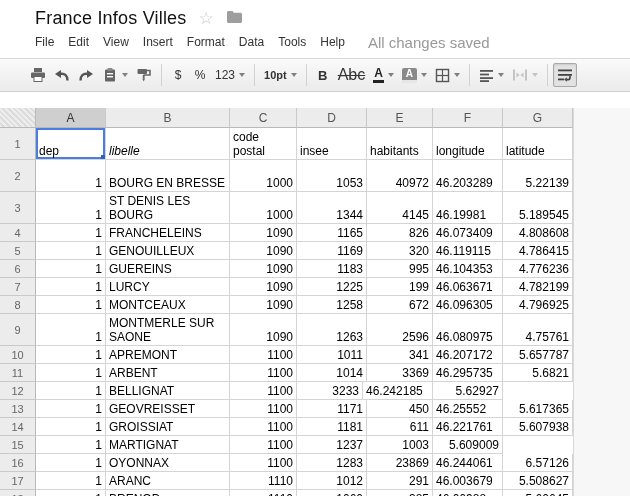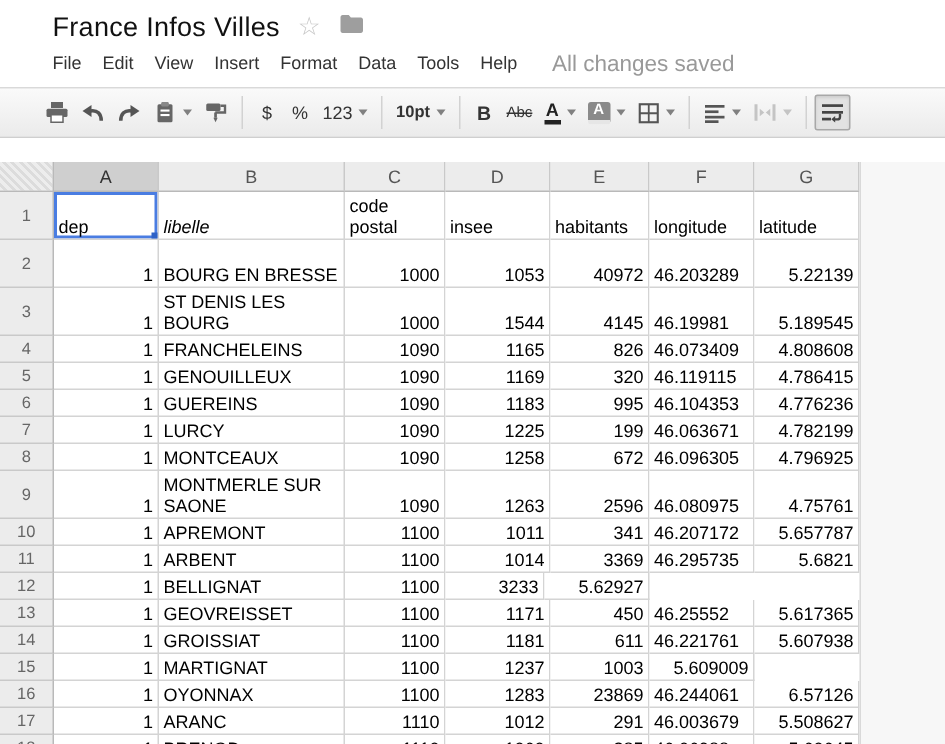--- a/index.html
+++ b/index.html
@@ -28,21 +28,21 @@
     border:1px solid transparent; border-radius:2px; cursor:pointer; color:#444;
   }
   .tbtn.pressed { background:#e2e2e2; border-color:#a8a8a8; box-shadow:inset 0 1px 2px rgba(0,0,0,.1); }
   .tbtn.disabled { color:#bbb; cursor:default; }
   .tsep { width:1px; height:22px; background:#d2d2d2; margin:0 5px; }
   .caret { width:0; height:0; border-left:3px solid transparent; border-right:3px solid transparent;
            border-top:4px solid #808080; margin-left:4px; display:inline-block; }
   .disabled .caret { border-top-color:#c4c4c4; }
   .tlabel { font-size:12px; color:#333; }
   .tlabel.bold { font-weight:bold; font-size:13px; }
-  .tlabel.strike { text-decoration:line-through; font-size:10px; }
+  .tlabel.strike { text-decoration:line-through; font-size:16px; }
   .a-color { font-size:12px; font-weight:bold; color:#222; border-bottom:3px solid #222;
              line-height:13px; padding:0 1px; }
   .a-fill { width:15px; height:15px; background:#8a8a8a; border-radius:2px; color:#fff;
             font-size:10px; font-weight:bold; display:flex; align-items:flex-start; justify-content:center;
             border-bottom:3px solid #e6e6e6; line-height:12px; }
   .tbtn svg { display:block; }
   
   .sheet { position:absolute; left:0; top:108px; width:573px; }
   .beyond { position:absolute; left:573px; top:108px; width:57px; height:388px; background:#f7f7f7;
             border-left:1px solid #d9d9d9; }
@@ -265,21 +265,21 @@
       <div class="cell nowrap ar" style="width: 70px; height: 32px;">1053</div>
       <div class="cell nowrap ar" style="width: 66px; height: 32px;">40972</div>
       <div class="cell nowrap" style="width: 70px; height: 32px;">46.203289</div>
       <div class="cell nowrap ar" style="width: 70px; height: 32px;">5.22139</div>
     </div>
     <div class="srow">
       <div class="gutter" style="width: 36px; height: 32px;">3</div>
       <div class="cell nowrap ar" style="width: 70px; height: 32px;">1</div>
       <div class="cell" style="width: 124px; height: 32px;">ST DENIS LES BOURG</div>
       <div class="cell ar" style="width: 67px; height: 32px;">1000</div>
-      <div class="cell nowrap ar" style="width: 70px; height: 32px;">1544</div>
+      <div class="cell nowrap ar" style="width: 70px; height: 32px;">1344</div>
       <div class="cell nowrap ar" style="width: 66px; height: 32px;">4145</div>
       <div class="cell nowrap" style="width: 70px; height: 32px;">46.19981</div>
       <div class="cell nowrap ar" style="width: 70px; height: 32px;">5.189545</div>
     </div>
     <div class="srow">
       <div class="gutter" style="width: 36px; height: 18px;">4</div>
       <div class="cell nowrap ar" style="width: 70px; height: 18px;">1</div>
       <div class="cell" style="width: 124px; height: 18px;">FRANCHELEINS</div>
       <div class="cell ar" style="width: 67px; height: 18px;">1090</div>
       <div class="cell nowrap ar" style="width: 70px; height: 18px;">1165</div>
@@ -356,20 +356,21 @@
       <div class="cell nowrap ar" style="width: 66px; height: 18px;">3369</div>
       <div class="cell nowrap" style="width: 70px; height: 18px;">46.295735</div>
       <div class="cell nowrap ar" style="width: 70px; height: 18px;">5.6821</div>
     </div>
     <div class="srow">
       <div class="gutter" style="width: 36px; height: 18px;">12</div>
       <div class="cell nowrap ar" style="width: 70px; height: 18px;">1</div>
       <div class="cell" style="width: 124px; height: 18px;">BELLIGNAT</div>
       <div class="cell ar" style="width: 67px; height: 18px;">1100</div>
       <div class="cell nowrap ar" style="width: 66px; height: 18px;">3233</div>
+      <div class="cell nowrap" style="width: 70px; height: 18px;">46.242185</div>
       <div class="cell nowrap ar" style="width: 70px; height: 18px;">5.62927</div>
     </div>
     <div class="srow">
       <div class="gutter" style="width: 36px; height: 18px;">13</div>
       <div class="cell nowrap ar" style="width: 70px; height: 18px;">1</div>
       <div class="cell" style="width: 124px; height: 18px;">GEOVREISSET</div>
       <div class="cell ar" style="width: 67px; height: 18px;">1100</div>
       <div class="cell nowrap ar" style="width: 70px; height: 18px;">1171</div>
       <div class="cell nowrap ar" style="width: 66px; height: 18px;">450</div>
       <div class="cell nowrap" style="width: 70px; height: 18px;">46.25552</div>

